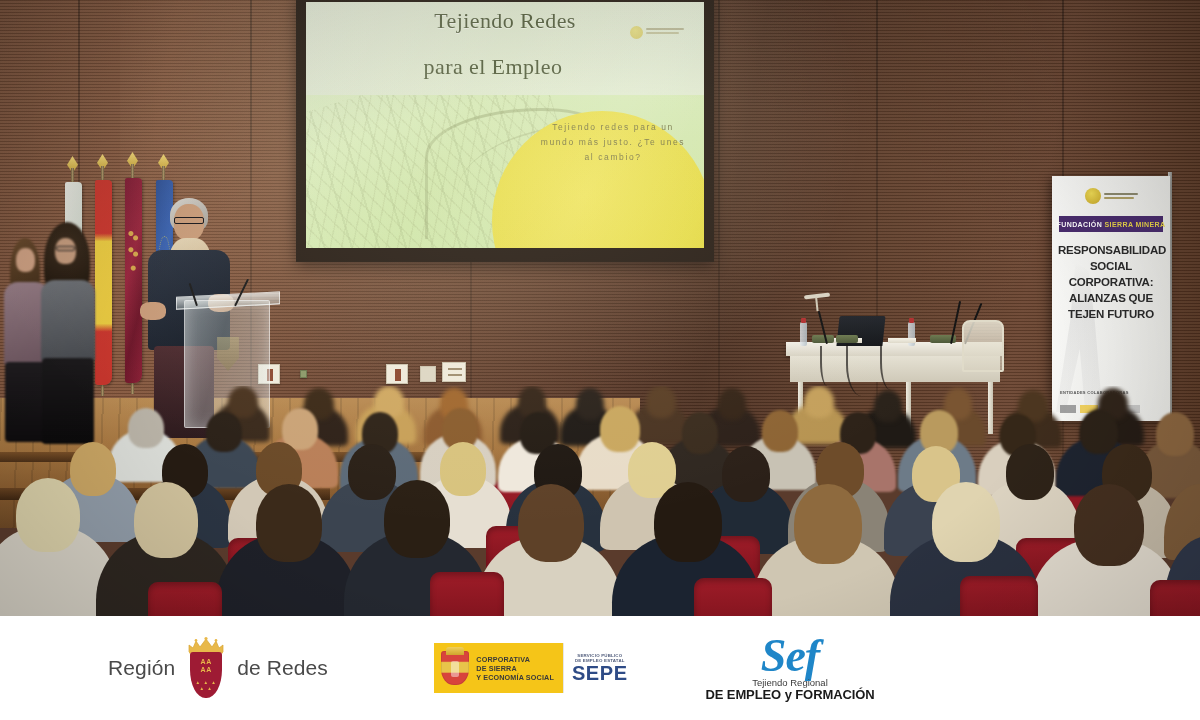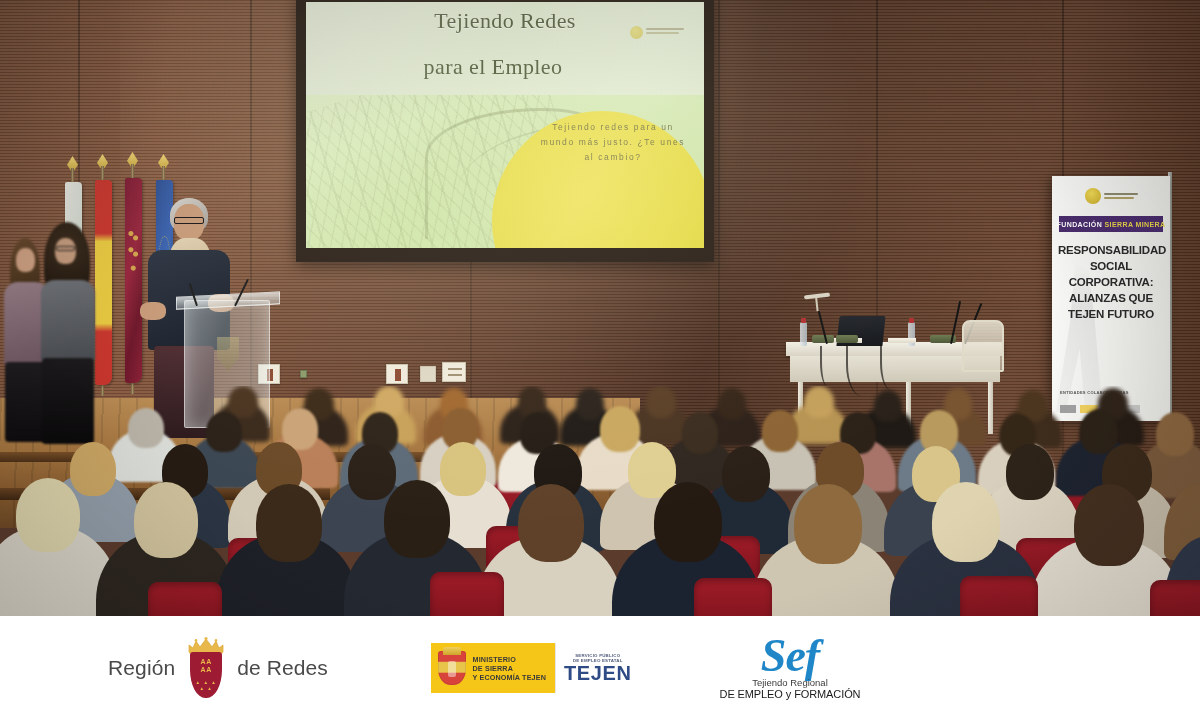--- a/index.html
+++ b/index.html
@@ -421,21 +421,21 @@
 
   
   #logo-sef { width: 240px; }
   .sef-wrap { text-align: center; }
   .sef-big {
     font-family: "Liberation Serif", serif;
     font-style: italic; font-weight: bold;
     font-size: 46px; color: #1f86c8; line-height: 42px; letter-spacing: -1px;
   }
   .sef-sub1 { font-size: 9.5px; color: #3b3b3b; line-height: 11px; }
-  .sef-sub2 { font-size: 11px; color: #1a1a1a; font-weight: normal; line-height: 13px; letter-spacing: -.1px; }
+  .sef-sub2 { font-size: 13px; color: #1a1a1a; font-weight: bold; line-height: 13px; letter-spacing: -.1px; }
 
   
   #logo-fsm { width: 290px; }
   .fsm-wrap { position: relative; display: flex; align-items: center; }
   .fsm-sun {
     position: absolute; left: 6px; top: 2px; width: 54px; height: 54px;
     border-radius: 50%;
     background: radial-gradient(circle at 42% 34%, #f5e05e 0%, #e8cf3e 48%, #d9b92a 78%, #c9a520 100%);
   }
   .fsm-frame { position: absolute; left: 16px; top: 0; width: 60px; height: 66px; }
@@ -752,31 +752,31 @@
         </span>
         <span class="murcia-word">de Redes</span>
       </div>
     </div>
 
     <div class="logo-slot" id="logo-ministerio">
       <div class="min-wrap">
         <div class="min-yellow">
           <span class="esc"></span>
           <span class="min-text">
-            <span>MINISTERIO</span><br>
+            <span>CORPORATIVA</span><br>
             <span>DE SIERRA</span><br>
-            <span>Y ECONOMÍA TEJEN</span>
+            <span>Y ECONOMÍA SOCIAL</span>
           </span>
         </div>
         <div class="sepe-box">
           <span class="sepe-small">
             <span>SERVICIO PÚBLICO</span><br>
             <span>DE EMPLEO ESTATAL</span>
           </span>
-          <span class="sepe-big">TEJEN</span>
+          <span class="sepe-big">SEPE</span>
         </div>
       </div>
     </div>
 
     <div class="logo-slot" id="logo-sef">
       <div class="sef-wrap">
         <div class="sef-big">Sef</div>
         <div class="sef-sub1">Tejiendo Regional</div>
         <div class="sef-sub2">DE EMPLEO y FORMACIÓN</div>
       </div>

